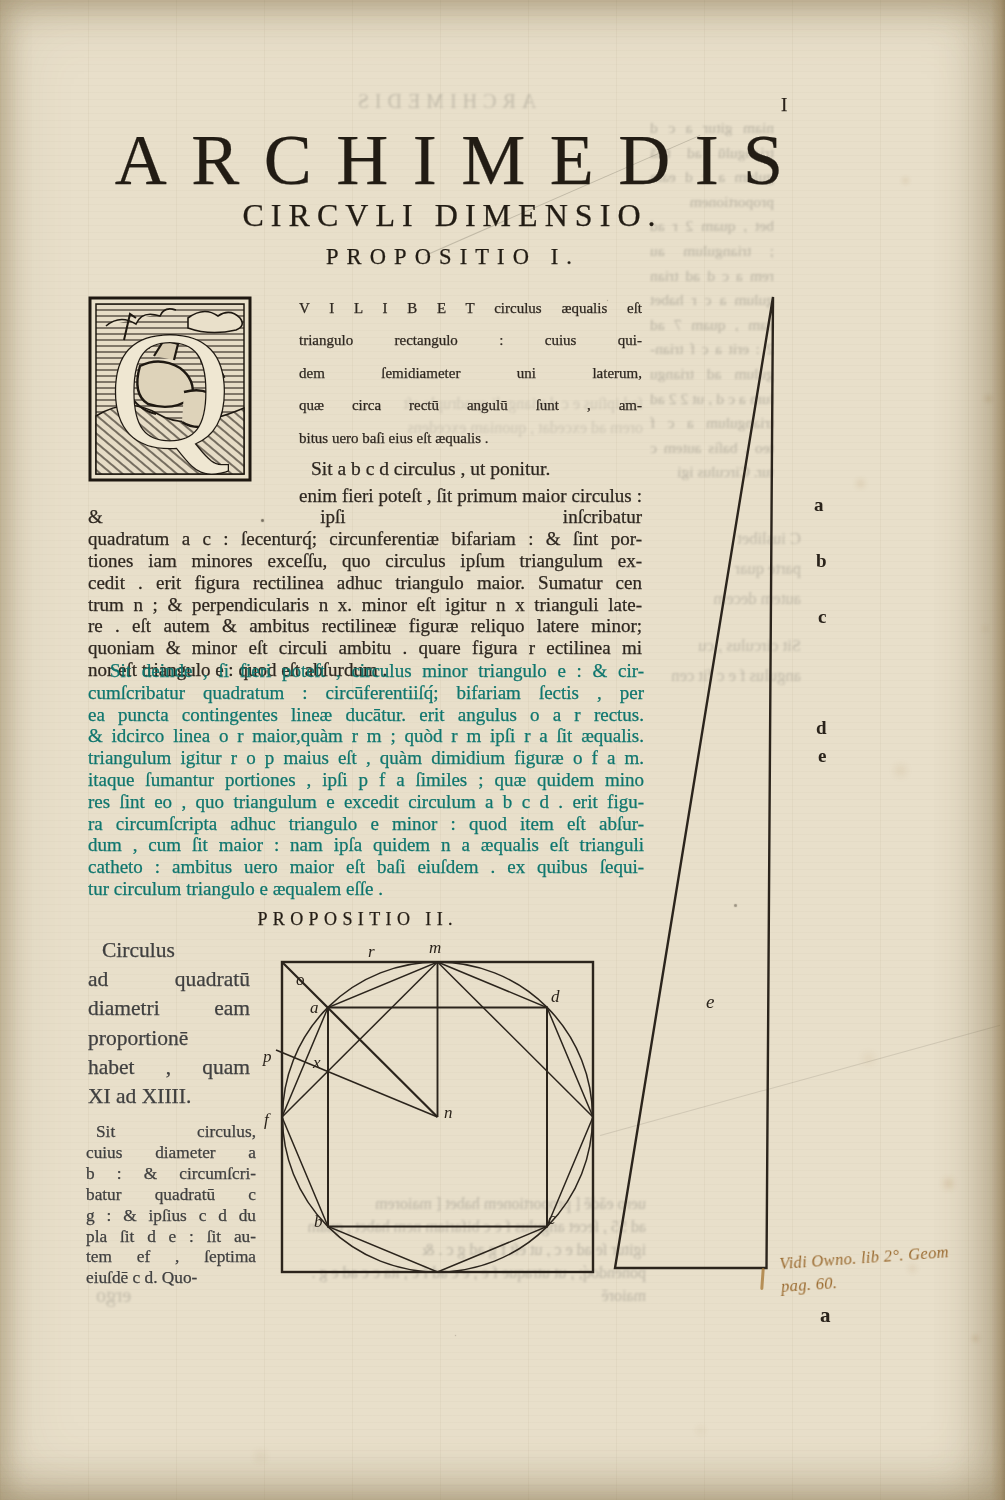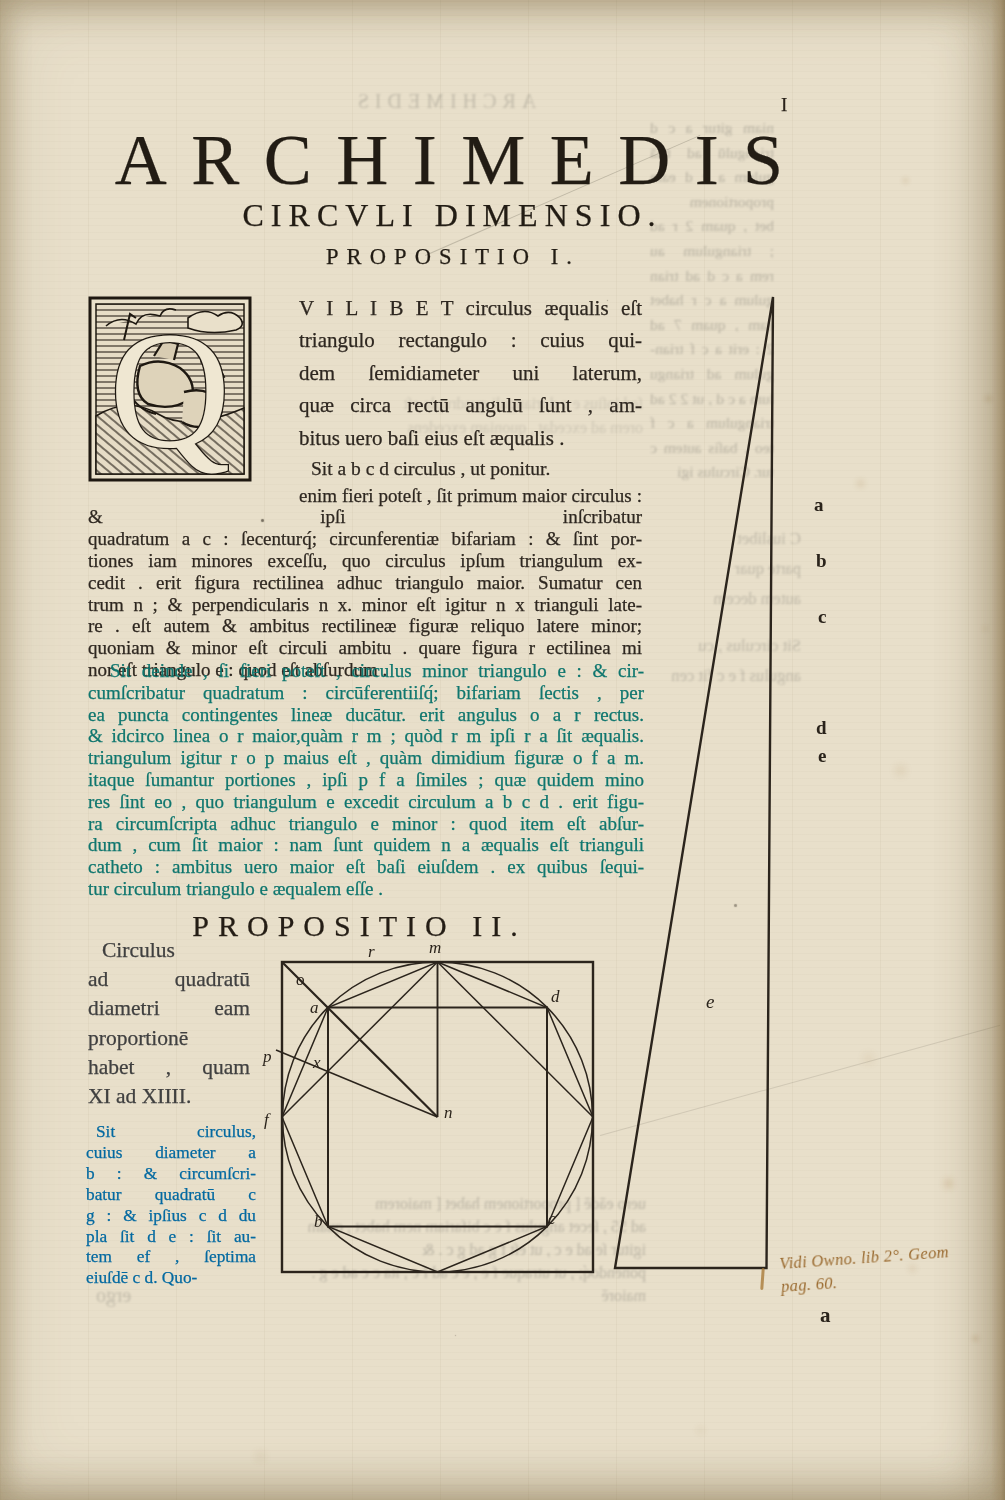--- a/index.html
+++ b/index.html
@@ -58,40 +58,40 @@
   .ink{-webkit-text-stroke:.25px currentColor;}
   .pagenum{position:absolute;left:781px;top:94px;font-size:19px;color:#2b241c;}
   .header{position:absolute;left:90px;top:0;width:718px;text-align:center;color:#221c14;}
   .title{position:absolute;top:119px;width:100%;font-size:72px;letter-spacing:.34em;
       text-indent:.34em;white-space:nowrap;}
   .subtitle{position:absolute;top:197px;width:100%;font-size:32px;letter-spacing:.22em;
       text-indent:.22em;white-space:nowrap;}
   .prop1head{position:absolute;top:244px;width:100%;font-size:22.5px;letter-spacing:.36em;
       text-indent:.36em;white-space:nowrap;}
   .prop2head{position:absolute;left:95px;top:909px;width:520px;text-align:center;
-      font-size:30px;letter-spacing:.30em;text-indent:.30em;color:#241d15;white-space:nowrap;}
+      font-size:18px;letter-spacing:.30em;text-indent:.30em;color:#241d15;white-space:nowrap;}
 
   .lines div{text-align:justify;text-align-last:justify;}
   .lines div:last-child{text-align-last:left;}
 
   .textcol{position:absolute;left:88px;top:292px;width:554px;color:#2e2720;}
   .qblock{float:left;width:164px;height:186px;margin:4px 47px 6px 0;}
-  .p-opening{font-size:21px;line-height:32.4px;}
+  .p-opening{font-size:15px;line-height:32.4px;}
   .p-sit{font-size:19.5px;line-height:23.6px;margin-top:3px;}
   .p-sit div:first-child{text-indent:12px;}
   .p-body{font-size:19px;line-height:21.8px;margin-top:4px;}
   .p-second{position:absolute;left:88px;top:660px;width:556px;font-size:19px;
       line-height:21.8px;color:#0f766e;}
   .p-second div:first-child{text-indent:22px;}
 
   .margin-big{position:absolute;left:88px;top:936px;width:162px;font-size:21.5px;
       line-height:29.2px;color:#404040;}
   .margin-big div:first-child{text-indent:14px;}
   .margin-small{position:absolute;left:86px;top:1122px;width:170px;font-size:17.3px;
-      line-height:20.9px;color:#0369a1;}
+      line-height:20.9px;color:#404040;}
   .margin-small div:first-child{text-indent:10px;}
 
   .fig{position:absolute;}
   .fig text{font-style:italic;font-family:"Liberation Serif","DejaVu Serif",serif;
       fill:#2a231b;}
   .mletter{position:absolute;font-size:19px;font-weight:700;color:#2a231b;
       font-family:"Liberation Serif","DejaVu Serif",serif;}
   .stray-a{position:absolute;left:820px;top:1303px;font-size:21px;font-weight:700;color:#2a231b;}
 
   .annotation{position:absolute;left:780px;top:1244px;width:230px;
@@ -208,21 +208,21 @@
 
   <div class="p-second lines ink">
       <div>Sit deinde , ſi fieri poteſt , circulus minor triangulo e : &amp; cir-</div>
       <div>cumſcribatur quadratum : circūferentiiſq́; bifariam ſectis , per</div>
       <div>ea puncta contingentes lineæ ducātur. erit angulus o a r rectus.</div>
       <div>&amp; idcirco linea o r maior,quàm r m ; quòd r m ipſi r a ſit æqualis.</div>
       <div>triangulum igitur r o p maius eſt , quàm dimidium figuræ o f a m.</div>
       <div>itaque ſumantur portiones , ipſi p f a ſimiles ; quæ quidem mino</div>
       <div>res ſint eo , quo triangulum e excedit circulum a b c d . erit figu-</div>
       <div>ra circumſcripta adhuc triangulo e minor : quod item eſt abſur-</div>
-      <div>dum , cum ſit maior : nam ſunt quidem n a æqualis eſt trianguli</div>
+      <div>dum , cum ſit maior : nam ipſa quidem n a æqualis eſt trianguli</div>
       <div>catheto : ambitus uero maior eſt baſi eiuſdem . ex quibus ſequi-</div>
       <div>tur circulum triangulo e æqualem eſſe .</div>
     </div>
 
   <div class="prop2head ink">PROPOSITIO II.</div>
   <div class="margin-big lines ink">
       <div>Circulus</div>
       <div>ad quadratū</div>
       <div>diametri eam</div>
       <div>proportionē</div>

